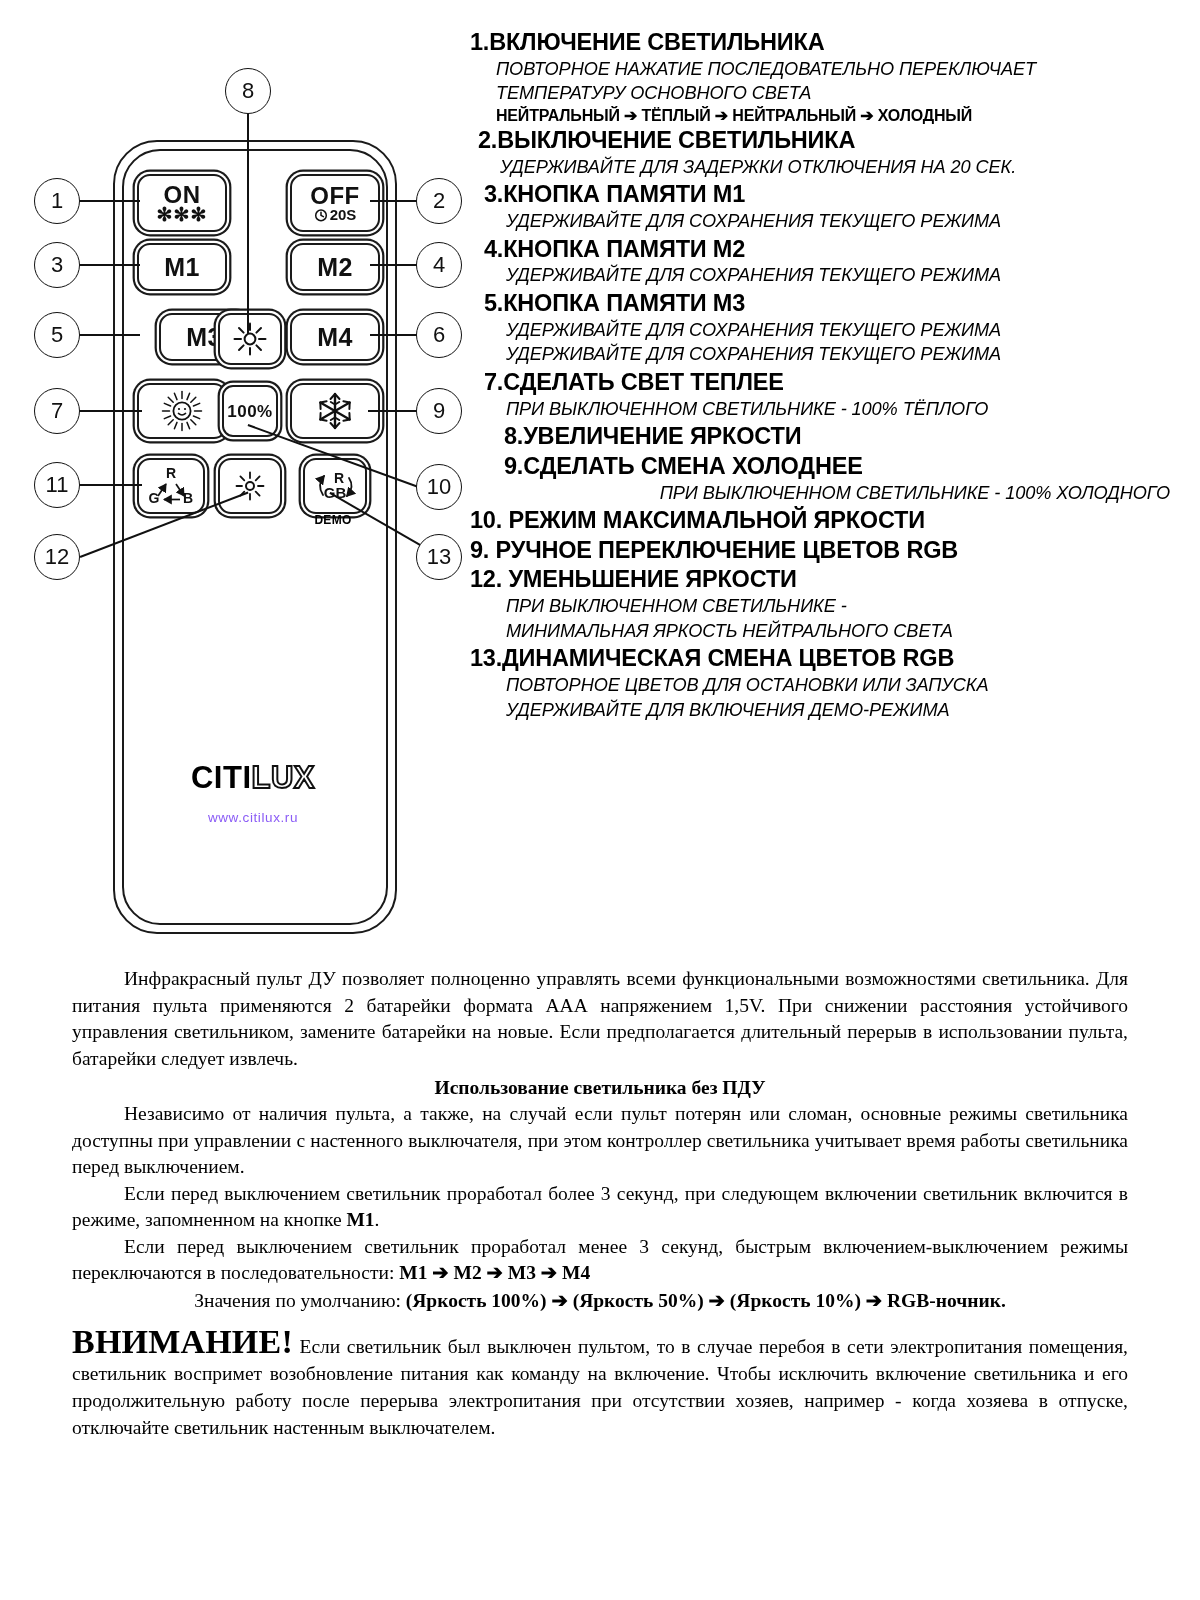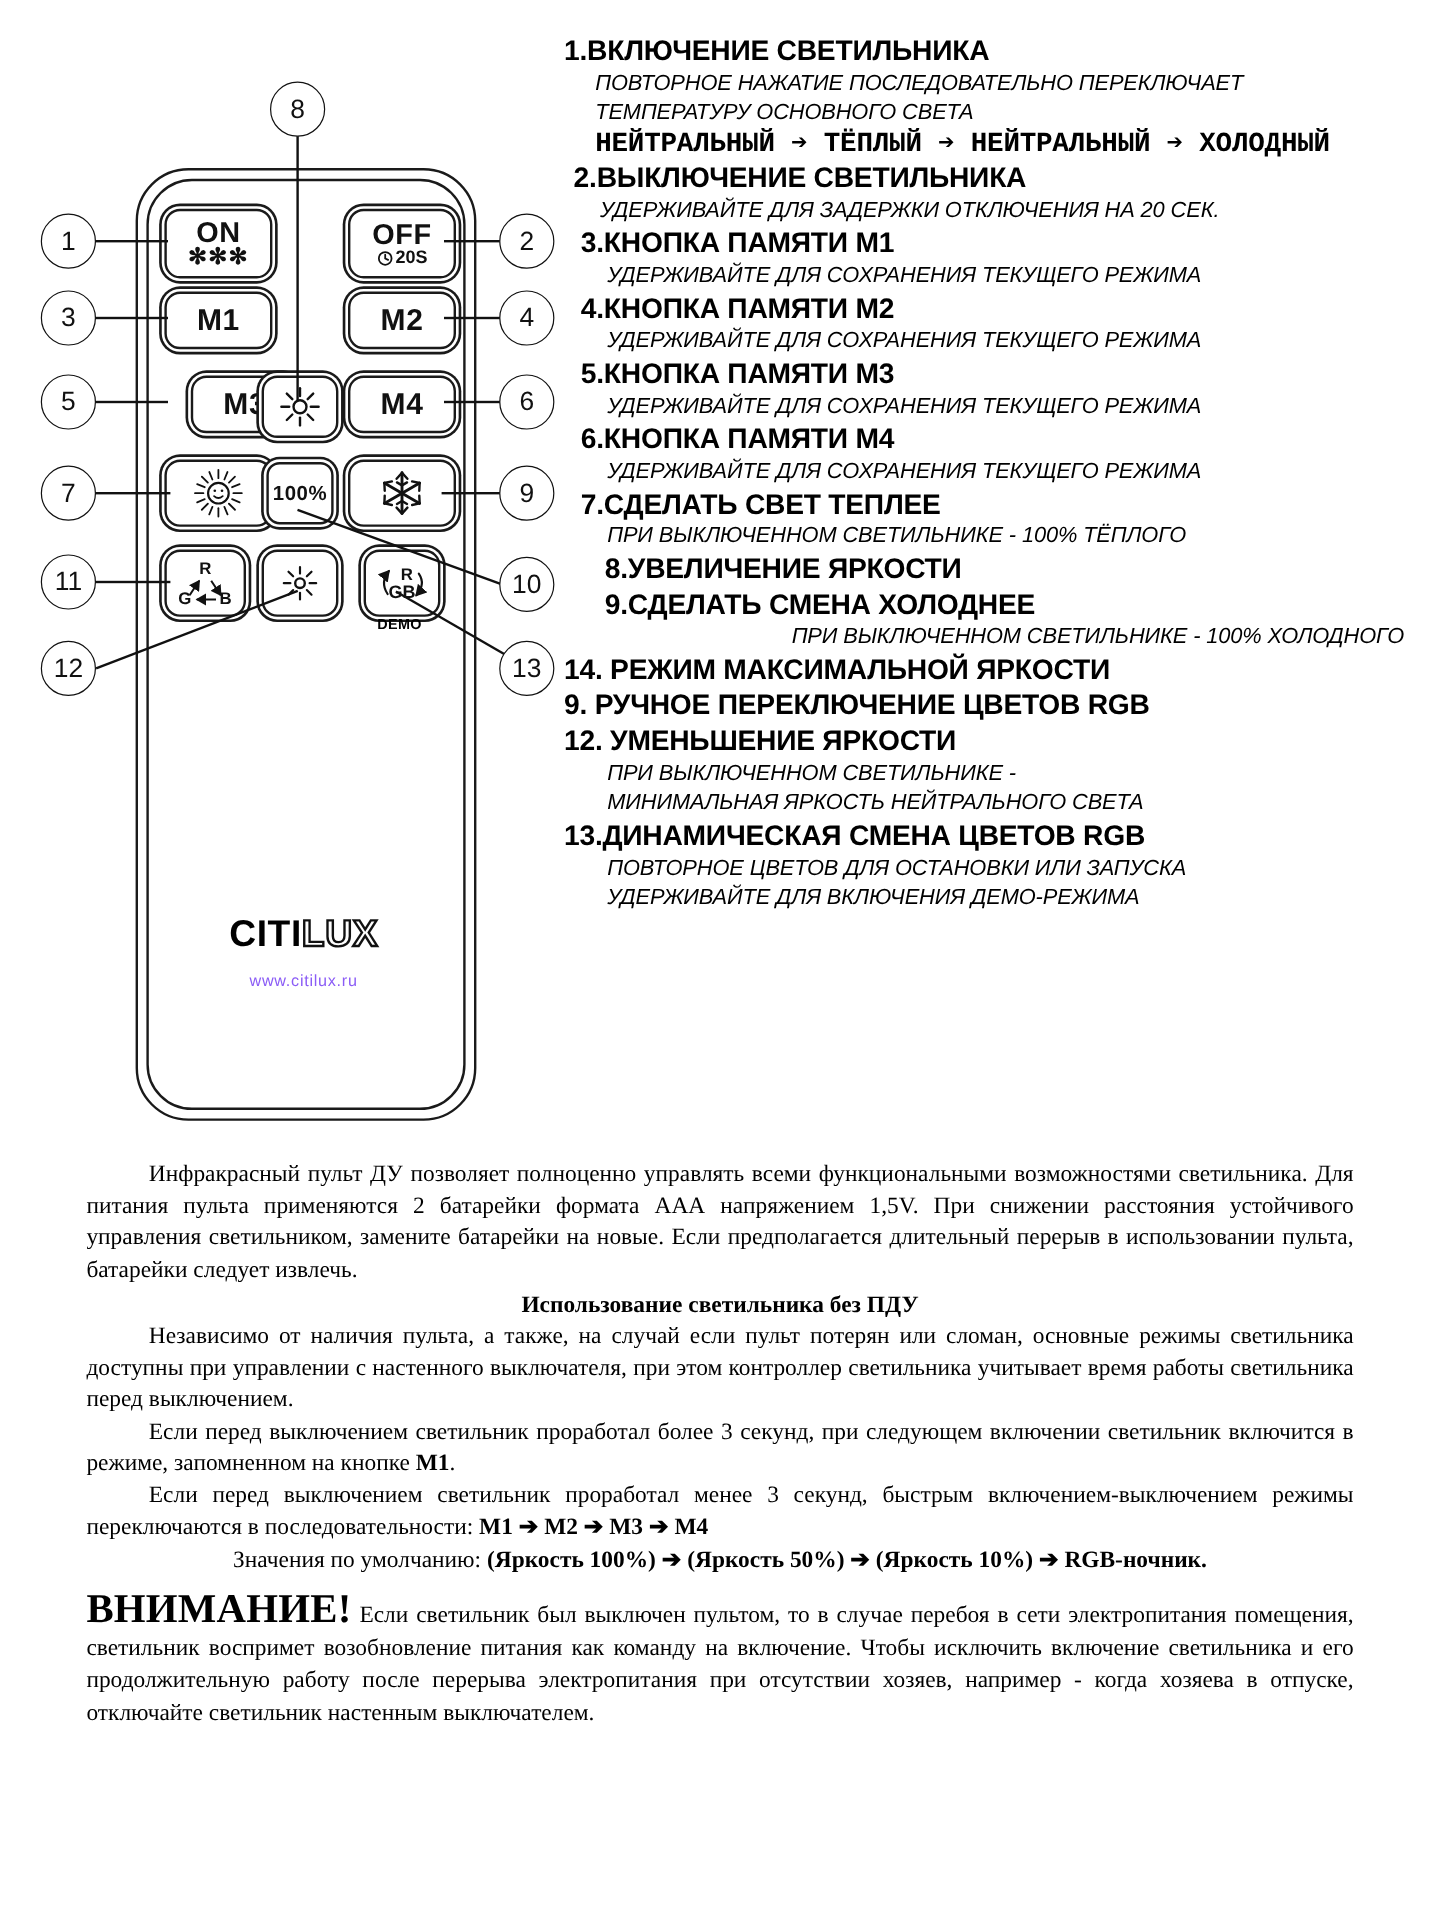--- a/index.html
+++ b/index.html
@@ -76,21 +76,21 @@
     letter-spacing:-.2px;color:#000;
     font-family:"Liberation Sans", sans-serif;
     font-stretch:condensed;
   }
   .lg-sub{
     font-style:italic;font-size:18.2px;line-height:1.3;
     letter-spacing:-.1px;color:#000;margin-top:1px;
   }
   .a-left{text-align:left;}
   .a-right{text-align:right;}
-  .seq{font-weight:700;font-size:23px;letter-spacing:-.2px;font-family:Liberation Mono, monospace;}
+  .seq{font-weight:700;font-size:16px;letter-spacing:-.2px;}
 
   
   #body-copy{
     position:absolute;left:72px;top:966px;width:1056px;
     font-family:"Liberation Serif", serif;
     color:#000;
   }
   .p{font-size:19.5px;line-height:26.5px;text-align:justify;text-indent:52px;margin:0;}
   .center-head{text-align:center;font-weight:700;font-size:19.5px;line-height:27px;margin:2px 0 0 0;text-indent:0;}
   .p b{font-weight:700;}
@@ -340,40 +340,39 @@
       <div class="lg-head a-left" style="padding-left:14px;"><span>4.</span><span>КНОПКА ПАМЯТИ М2</span></div>
       <div class="lg-sub a-left" style="padding-left:36px;">УДЕРЖИВАЙТЕ ДЛЯ СОХРАНЕНИЯ ТЕКУЩЕГО РЕЖИМА</div>
     </div>
 
     <div class="lg-item">
       <div class="lg-head a-left" style="padding-left:14px;"><span>5.</span><span>КНОПКА ПАМЯТИ М3</span></div>
       <div class="lg-sub a-left" style="padding-left:36px;">УДЕРЖИВАЙТЕ ДЛЯ СОХРАНЕНИЯ ТЕКУЩЕГО РЕЖИМА</div>
     </div>
 
     <div class="lg-item">
-      <div class="lg-head a-left" style="padding-left:14px;"><span>6.</span><span>КНОПКА ПАМЯТИ М4</span></div>
       <div class="lg-sub a-left" style="padding-left:36px;">УДЕРЖИВАЙТЕ ДЛЯ СОХРАНЕНИЯ ТЕКУЩЕГО РЕЖИМА</div>
     </div>
 
     <div class="lg-item">
       <div class="lg-head a-left" style="padding-left:14px;"><span>7.</span><span>СДЕЛАТЬ СВЕТ ТЕПЛЕЕ</span></div>
       <div class="lg-sub a-left" style="padding-left:36px;">ПРИ ВЫКЛЮЧЕННОМ СВЕТИЛЬНИКЕ - 100% ТЁПЛОГО</div>
     </div>
 
     <div class="lg-item">
       <div class="lg-head a-left" style="padding-left:34px;"><span>8.</span><span>УВЕЛИЧЕНИЕ ЯРКОСТИ</span></div>
     </div>
 
     <div class="lg-item">
       <div class="lg-head a-left" style="padding-left:34px;"><span>9.</span><span>СДЕЛАТЬ СМЕНА ХОЛОДНЕЕ</span></div>
       <div class="lg-sub a-right">ПРИ ВЫКЛЮЧЕННОМ СВЕТИЛЬНИКЕ -  100% ХОЛОДНОГО</div>
     </div>
 
     <div class="lg-item">
-      <div class="lg-head a-left" style="padding-left:0px;"><span>14.</span>&nbsp;<span>РЕЖИМ МАКСИМАЛЬНОЙ ЯРКОСТИ</span></div>
+      <div class="lg-head a-left" style="padding-left:0px;"><span>10.</span>&nbsp;<span>РЕЖИМ МАКСИМАЛЬНОЙ ЯРКОСТИ</span></div>
     </div>
 
     <div class="lg-item">
       <div class="lg-head a-left" style="padding-left:0px;"><span>9.</span>&nbsp;<span>РУЧНОЕ ПЕРЕКЛЮЧЕНИЕ ЦВЕТОВ RGB</span></div>
     </div>
 
     <div class="lg-item">
       <div class="lg-head a-left" style="padding-left:0px;"><span>12.</span>&nbsp;<span>УМЕНЬШЕНИЕ ЯРКОСТИ</span></div>
       <div class="lg-sub a-left" style="padding-left:36px;">ПРИ ВЫКЛЮЧЕННОМ СВЕТИЛЬНИКЕ -</div>
       <div class="lg-sub a-left" style="padding-left:36px;">МИНИМАЛЬНАЯ ЯРКОСТЬ НЕЙТРАЛЬНОГО СВЕТА</div>

